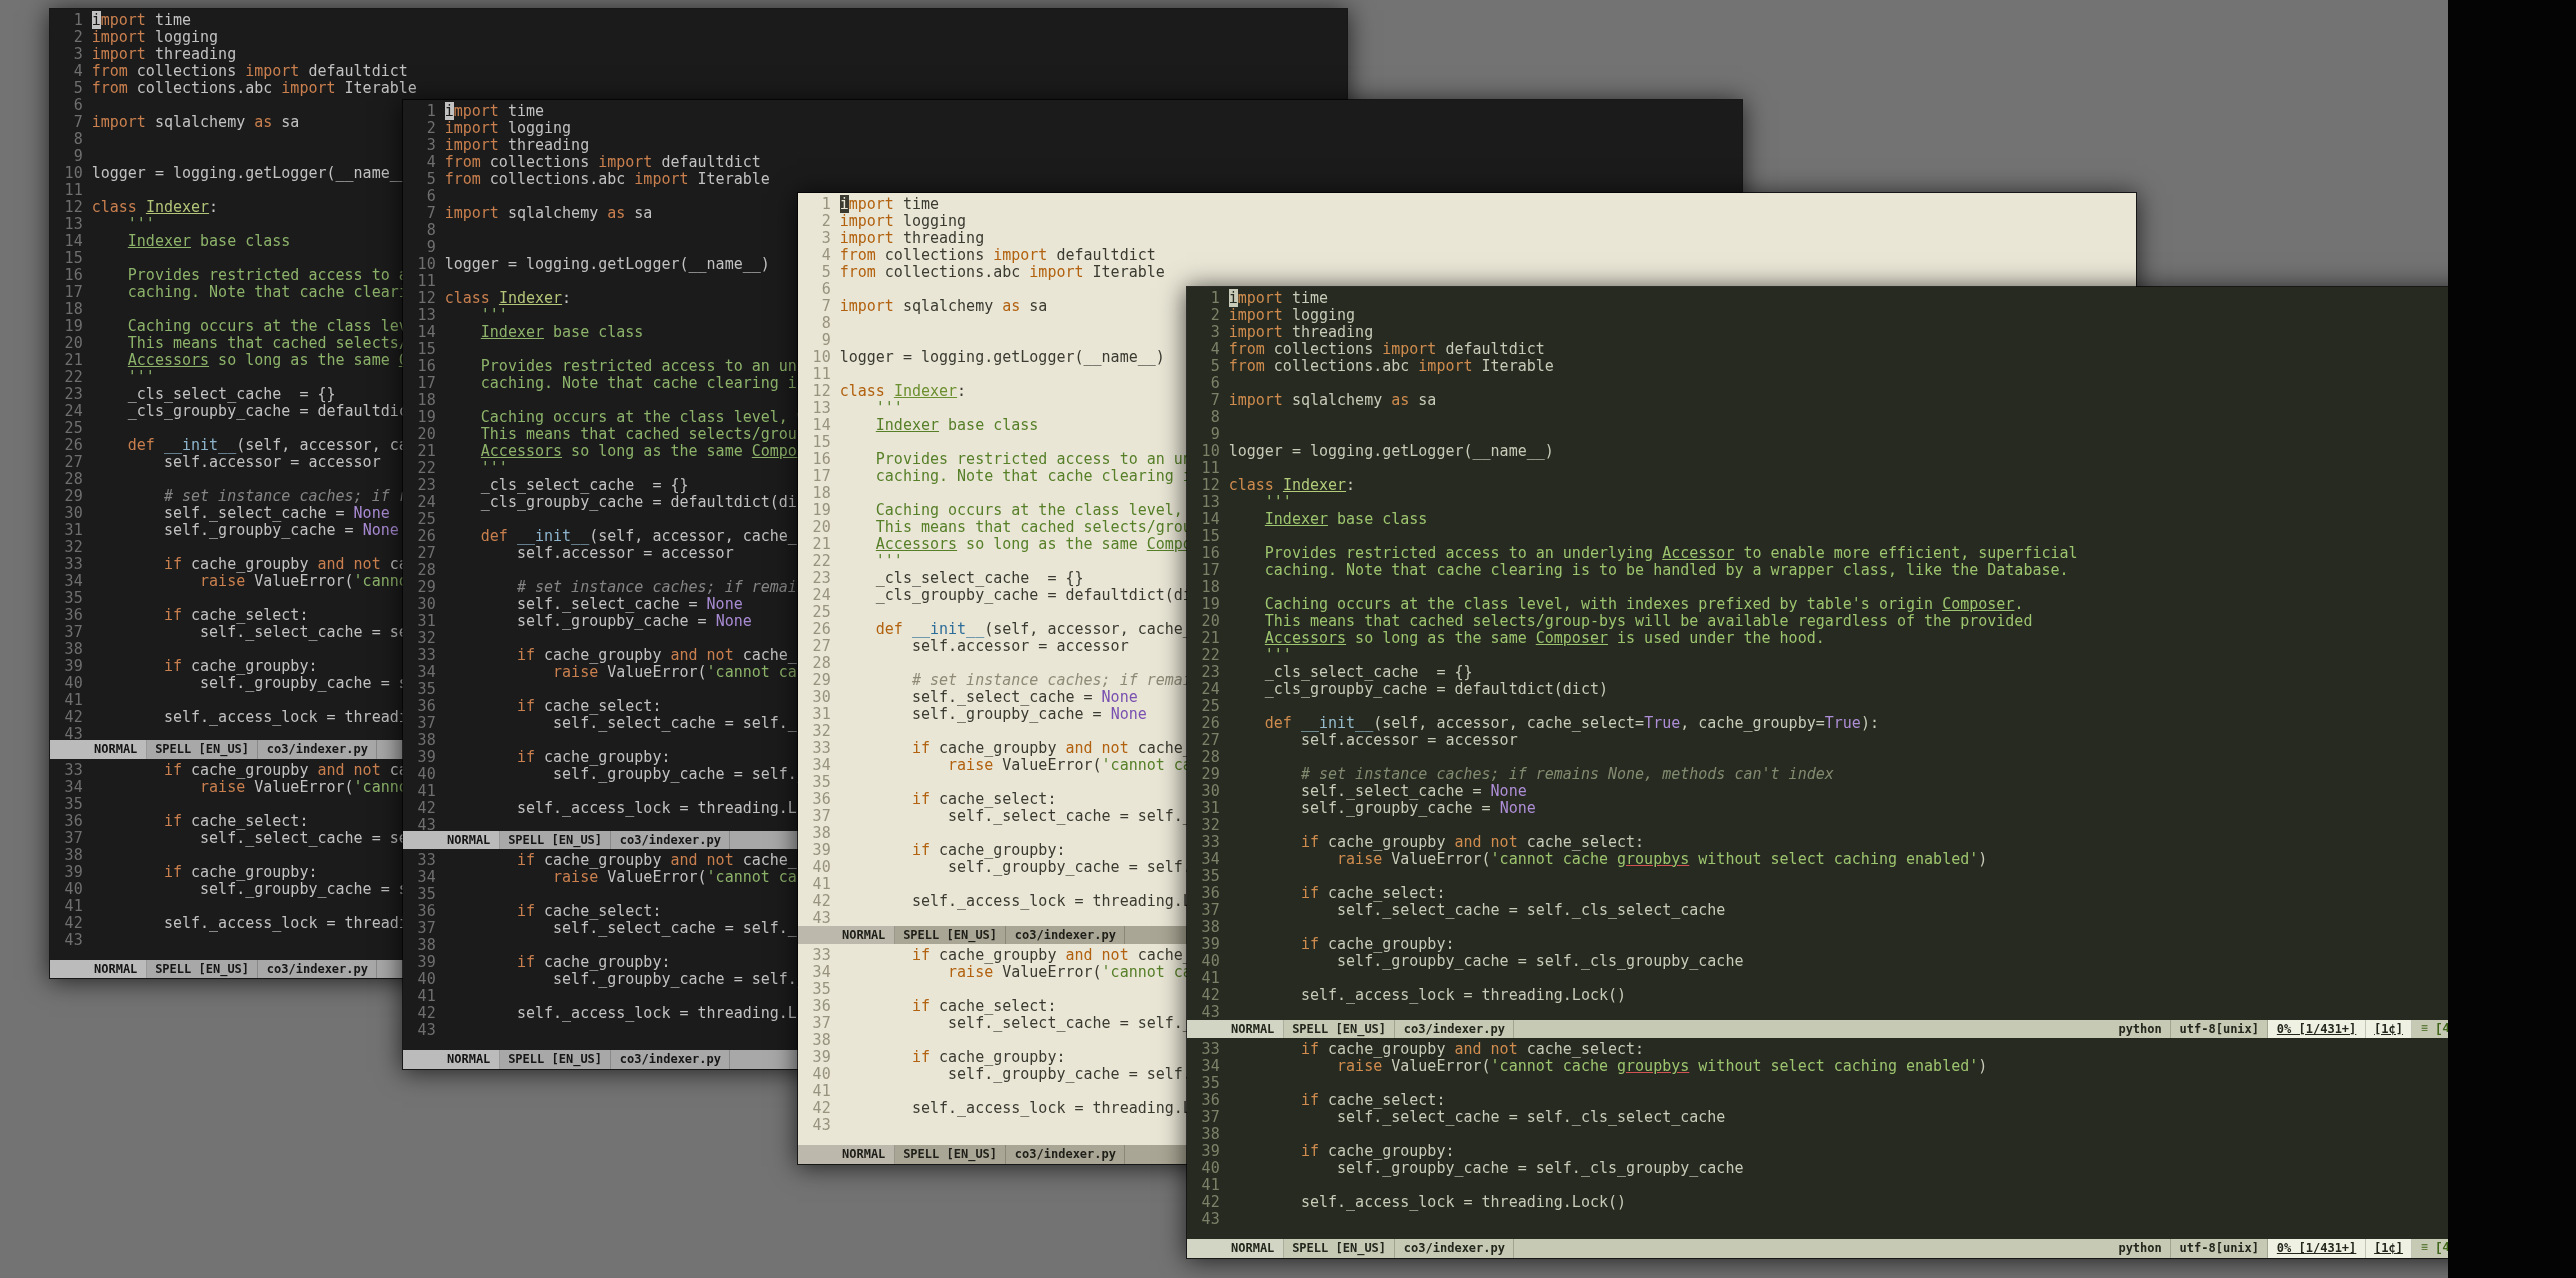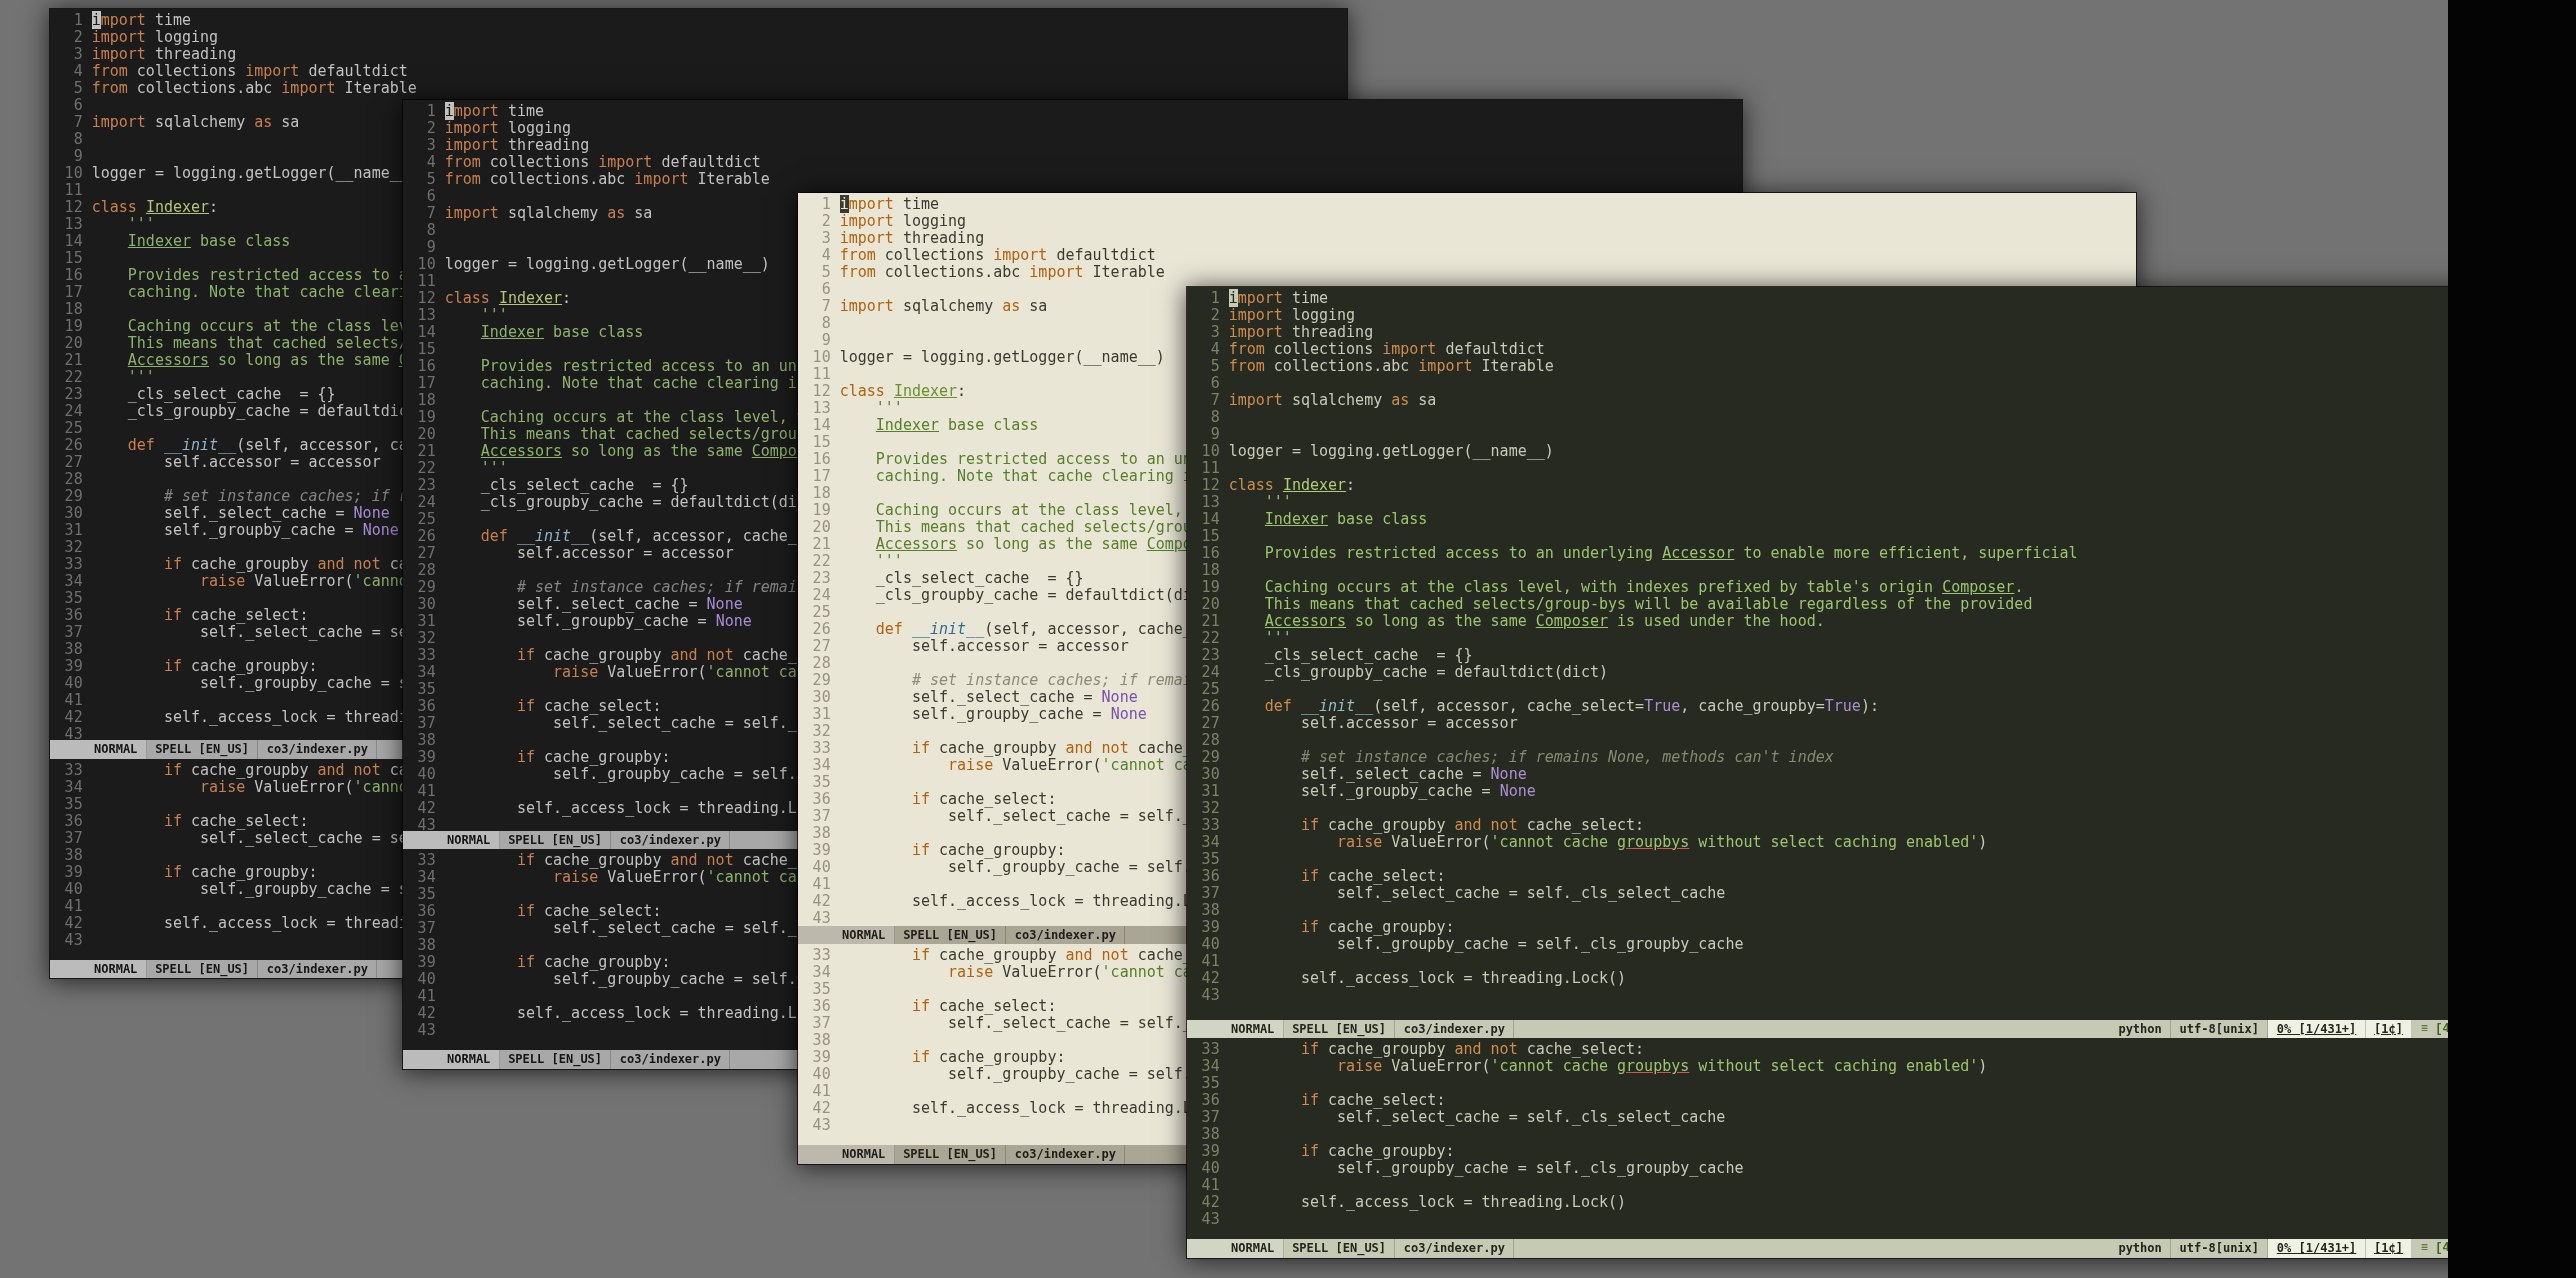--- a/index.html
+++ b/index.html
@@ -31,21 +31,21 @@
   .cl{white-space:pre;height:17px;line-height:17px;font-size:15px;color:var(--fg);}
   .ln{display:inline-block;width:3ch;text-align:right;padding-right:1ch;color:var(--ln);}
 
   .tk-pl{color:var(--fg);}
   .tk-kw{color:var(--kw);}
   .tk-str{color:var(--str);}
   .tk-stru{color:var(--str);text-decoration:underline;}
   .tk-strerr{color:var(--str);text-decoration:underline;text-decoration-color:var(--err);}
   .tk-com{color:var(--com);font-style:italic;}
   .tk-bi{color:var(--bi);text-align:center;}
-  .tk-fn{color:var(--fn);font-style:italic;}
+  .tk-fn{color:var(--fn);}
   .tk-cls{color:var(--cls);text-decoration:underline;}
   .tk-cur{background:var(--fg);color:var(--bg);}
 
   .statusline{flex:0 0 auto;height:18.7px;display:flex;align-items:stretch;overflow:hidden;
               background:var(--sb-bg);color:var(--sb-fg);
               font-size:12px;line-height:18.7px;font-weight:700;white-space:nowrap;}
   .seg{padding:0 8.4px;border-right:0.9px solid rgba(0,0,0,.18);}
   .seg-mode{background:rgba(255,255,255,.22);padding-left:44px;}
   .sb-spacer{flex:1 1 auto;border:none;}
   .seg-pos,.seg-buf{background:var(--sb-hi);text-decoration:underline;}
@@ -329,20 +329,21 @@
           <div class="cl"><span class="ln">7</span><span class="tk-kw">import</span><span class="tk-pl"> sqlalchemy </span><span class="tk-kw">as</span><span class="tk-pl"> sa</span></div>
           <div class="cl"><span class="ln">8</span></div>
           <div class="cl"><span class="ln">9</span></div>
           <div class="cl"><span class="ln">10</span><span class="tk-pl">logger = logging.getLogger(__name__)</span></div>
           <div class="cl"><span class="ln">11</span></div>
           <div class="cl"><span class="ln">12</span><span class="tk-kw">class</span><span class="tk-pl"> </span><span class="tk-cls">Indexer</span><span class="tk-pl">:</span></div>
           <div class="cl"><span class="ln">13</span><span class="tk-str">    '''</span></div>
           <div class="cl"><span class="ln">14</span><span class="tk-str">    </span><span class="tk-stru">Indexer</span><span class="tk-str"> base class</span></div>
           <div class="cl"><span class="ln">15</span></div>
           <div class="cl"><span class="ln">16</span><span class="tk-str">    Provides restricted access to an underlying </span><span class="tk-stru">Accessor</span><span class="tk-str"> to enable more efficient, superficial</span></div>
+          <div class="cl"><span class="ln">17</span><span class="tk-str">    caching. Note that cache clearing is to be handled by a wrapper class, like the Database.</span></div>
           <div class="cl"><span class="ln">18</span></div>
           <div class="cl"><span class="ln">19</span><span class="tk-str">    Caching occurs at the class level, with indexes prefixed by table's origin </span><span class="tk-stru">Composer</span><span class="tk-str">.</span></div>
           <div class="cl"><span class="ln">20</span><span class="tk-str">    This means that cached selects/group-bys will be available regardless of the provided</span></div>
           <div class="cl"><span class="ln">21</span><span class="tk-str">    </span><span class="tk-stru">Accessors</span><span class="tk-str"> so long as the same </span><span class="tk-stru">Composer</span><span class="tk-str"> is used under the hood.</span></div>
           <div class="cl"><span class="ln">22</span><span class="tk-str">    '''</span></div>
           <div class="cl"><span class="ln">23</span><span class="tk-pl">    _cls_select_cache  = {}</span></div>
           <div class="cl"><span class="ln">24</span><span class="tk-pl">    _cls_groupby_cache = defaultdict(dict)</span></div>
           <div class="cl"><span class="ln">25</span></div>
           <div class="cl"><span class="ln">26</span><span class="tk-pl">    </span><span class="tk-kw">def</span><span class="tk-pl"> </span><span class="tk-fn">__init__</span><span class="tk-pl">(self, accessor, cache_select=</span><span class="tk-bi">True</span><span class="tk-pl">, cache_groupby=</span><span class="tk-bi">True</span><span class="tk-pl">):</span></div>
           <div class="cl"><span class="ln">27</span><span class="tk-pl">        self.accessor = accessor</span></div>

